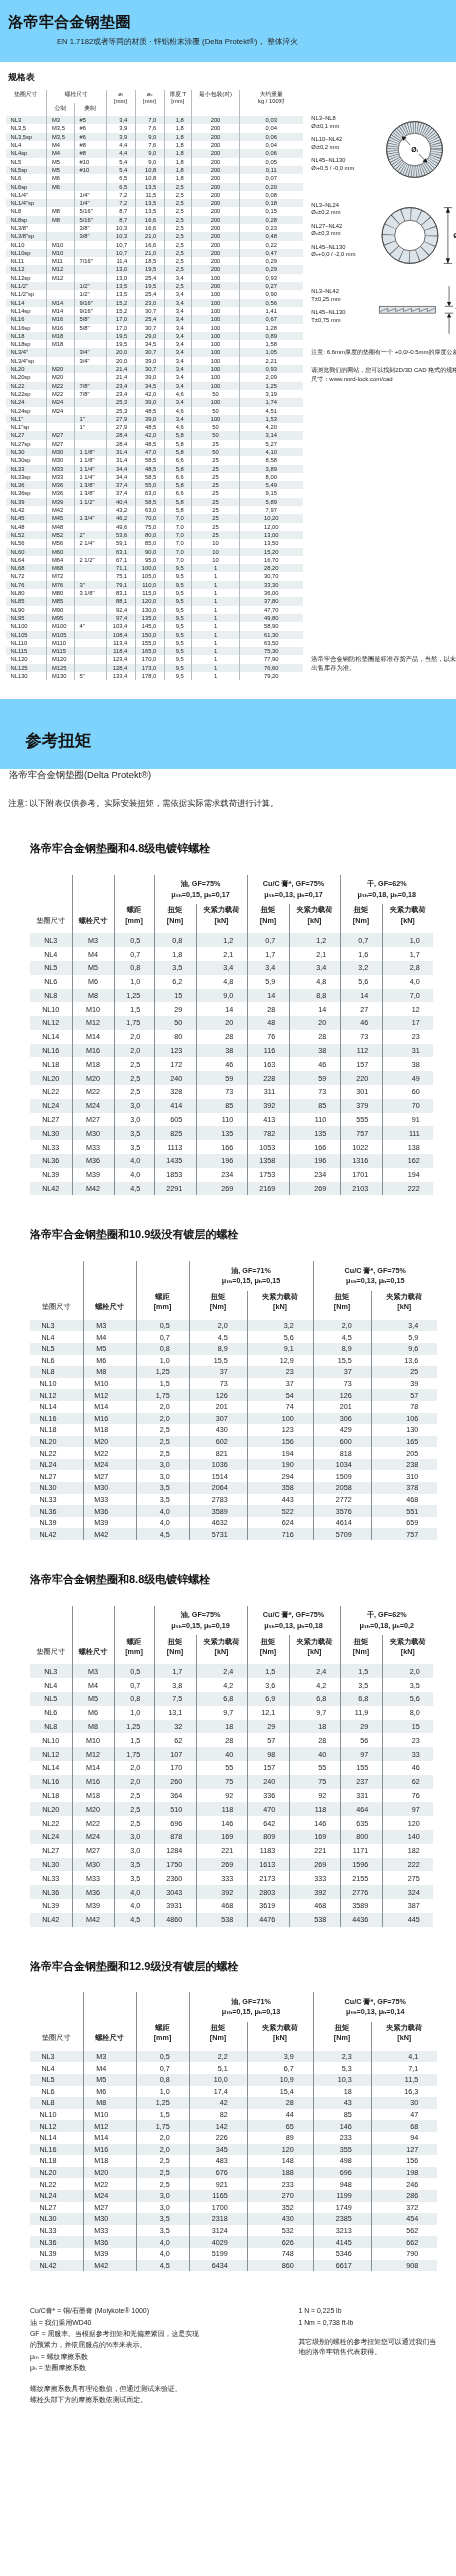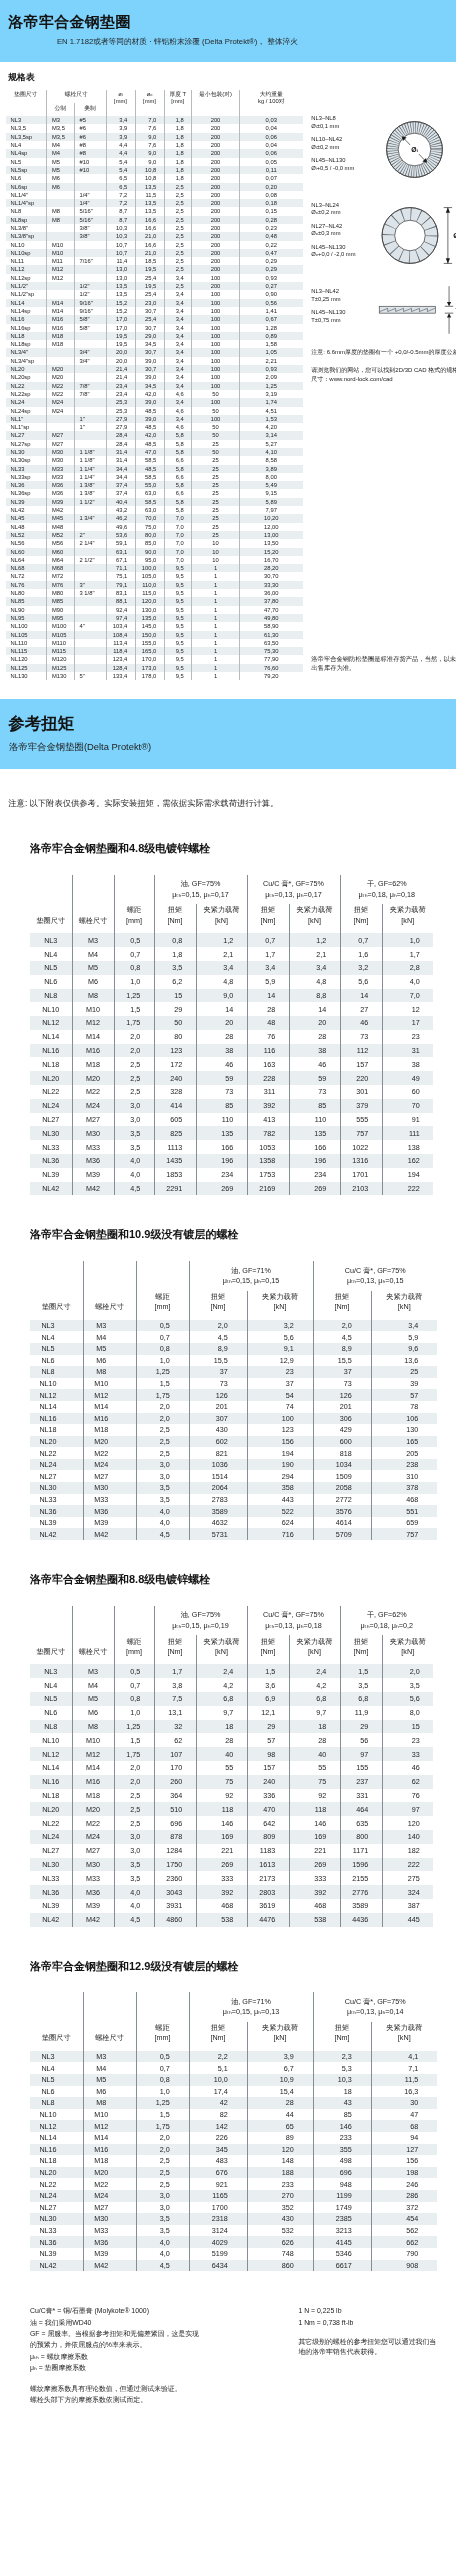--- a/index.html
+++ b/index.html
@@ -30,29 +30,29 @@
   table.spec tbody td:nth-child(7),table.spec tbody td:nth-child(8){text-align:center;}
   
   .spec-right{flex:1;display:flex;flex-direction:column;padding:20px 0 0 8.8px;box-sizing:border-box;}
   .tol-block{display:flex;align-items:flex-start;margin-bottom:7.7px;}
   .tol-list{width:64px;font-size:5.8px;line-height:1.3;padding-top:5.5px;color:#222;}
   .tol-item{margin-bottom:6px;white-space:nowrap;}
   .sidenote{font-size:6px;line-height:1.45;margin:2.2px 5.5px 7.7px 0;color:#222;}
   .stocknote{font-size:6.3px;line-height:1.5;margin:auto 4.4px 7.7px 0;color:#222;}
   
   .band2{margin-top:18.7px;box-sizing:border-box;height:70px;padding:14.3px 8.8px 0 8.3px;}
-  .band2 .big{font-size:16.5px;font-weight:bold;color:#141414;margin:0;}
+  .band2 .big{font-size:16.5px;font-weight:bold;color:#141414;margin:17px;}
   .band2 .sub{font-size:9.4px;color:#222;margin:5.5px 0 0 0.6px;}
   .notice{font-size:8.3px;color:#1c1c1c;margin:29px 0 0 8.3px;}
   
   .tq-section{margin:32px 0 0 30px;}
   .tq-title{font-size:11px;font-weight:bold;color:#141414;margin:0 0 18.7px 0;}
   table.tq{border-collapse:collapse;table-layout:fixed;font-size:7.2px;color:#232323;}
   table.tq th{font-weight:normal;}
-  table.tq .b{border-left:0.6px solid #848e94;}
+  table.tq .b{border-left:0.6px solid #848e94;font-weight:bold;}
   table.tq .grp div{text-align:center;line-height:1.45;}
   table.tq .grow th{padding:1.1px 2.2px;height:27.5px;vertical-align:middle;}
   table.tq .crow th{vertical-align:bottom;padding:1.1px 2.2px 7.7px 2.2px;text-align:center;line-height:1.4;}
   table.tq .crow .unit{display:block;}
   table.tq tbody td{height:13.8px;padding:0 2.2px;white-space:nowrap;border-left:0.6px solid #848e94;}
   table.tq tbody td:first-child{border-left:none;}
   table.tq tbody tr:nth-child(odd){background:#e9eef1;}
   table.tq tbody td:nth-child(1),table.tq tbody td:nth-child(2){text-align:center;}
   table.tq tbody td:nth-child(n+3){text-align:right;padding-right:13.2px;}
   table.tq4 tbody{font-size:7.2px;}

